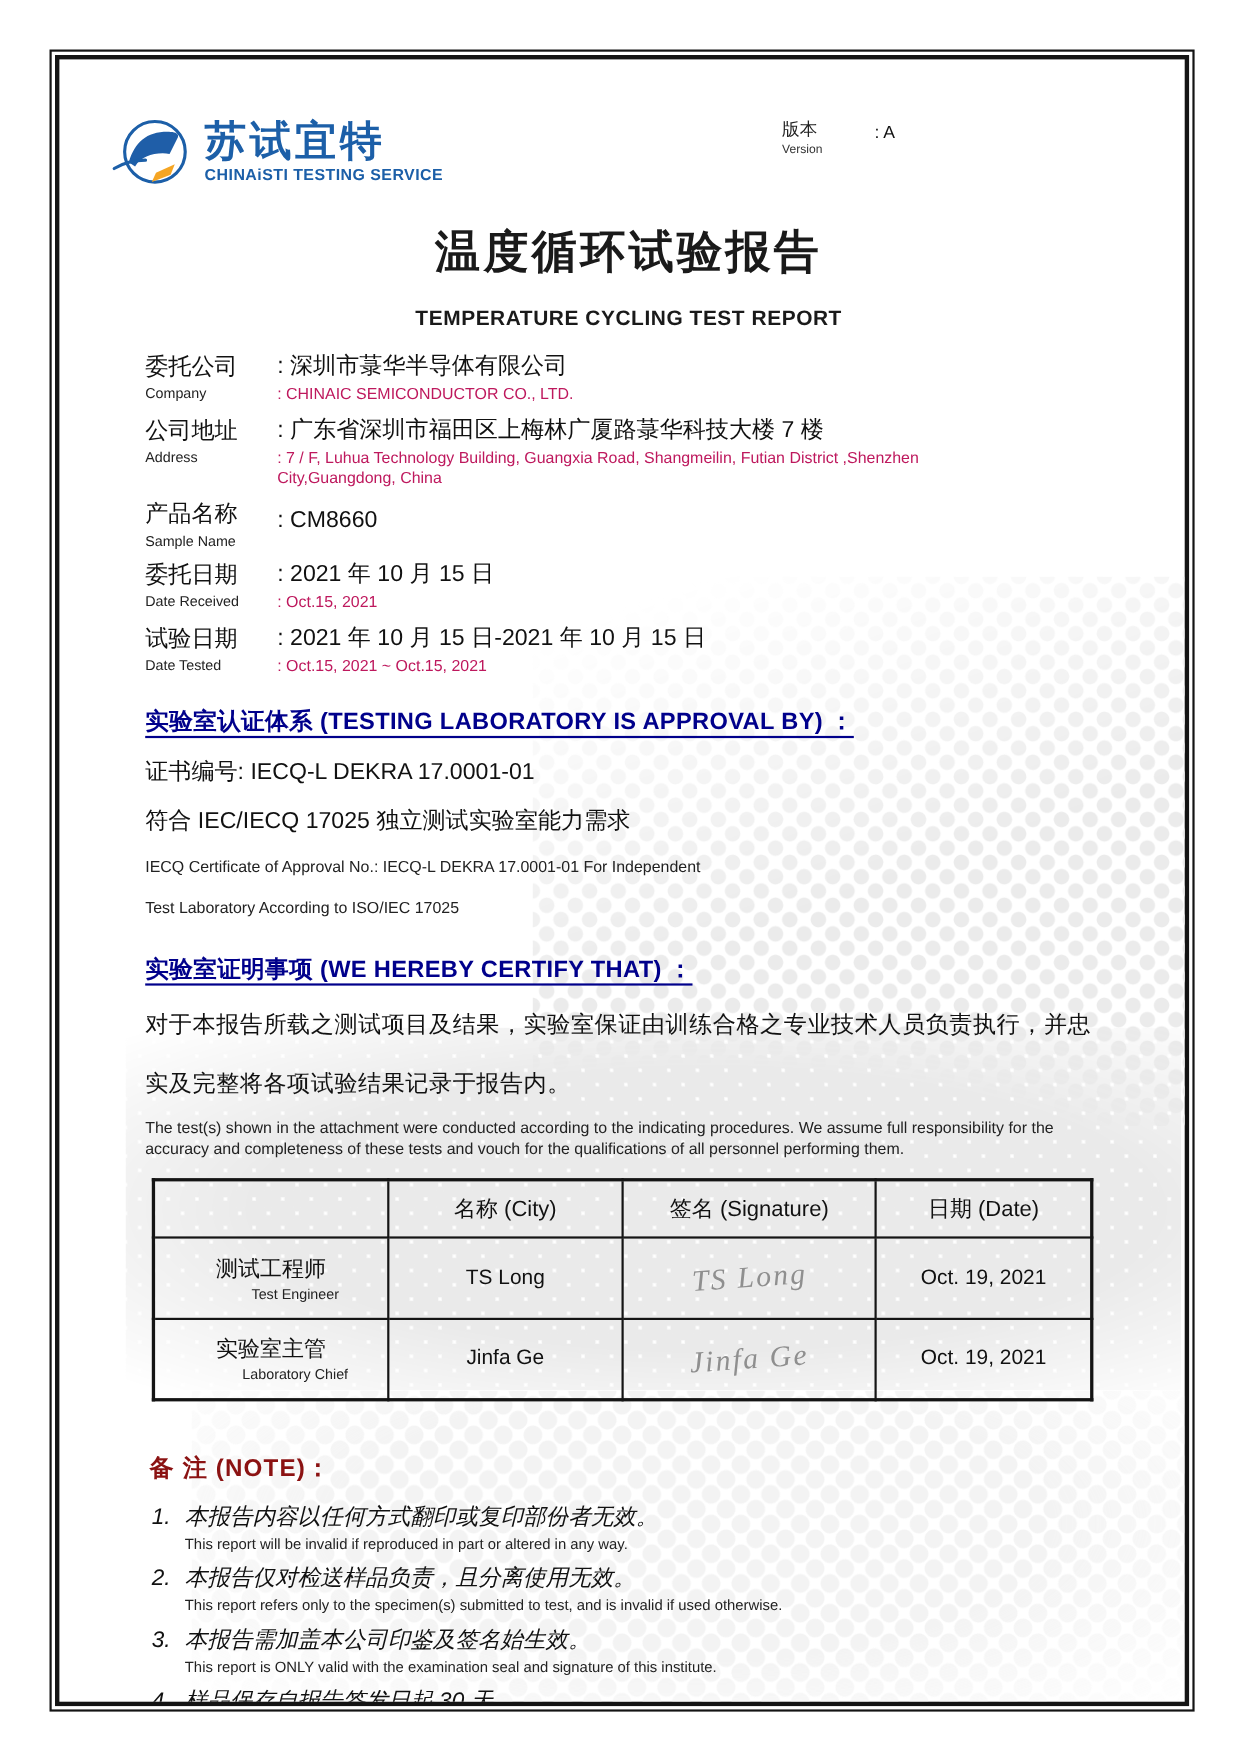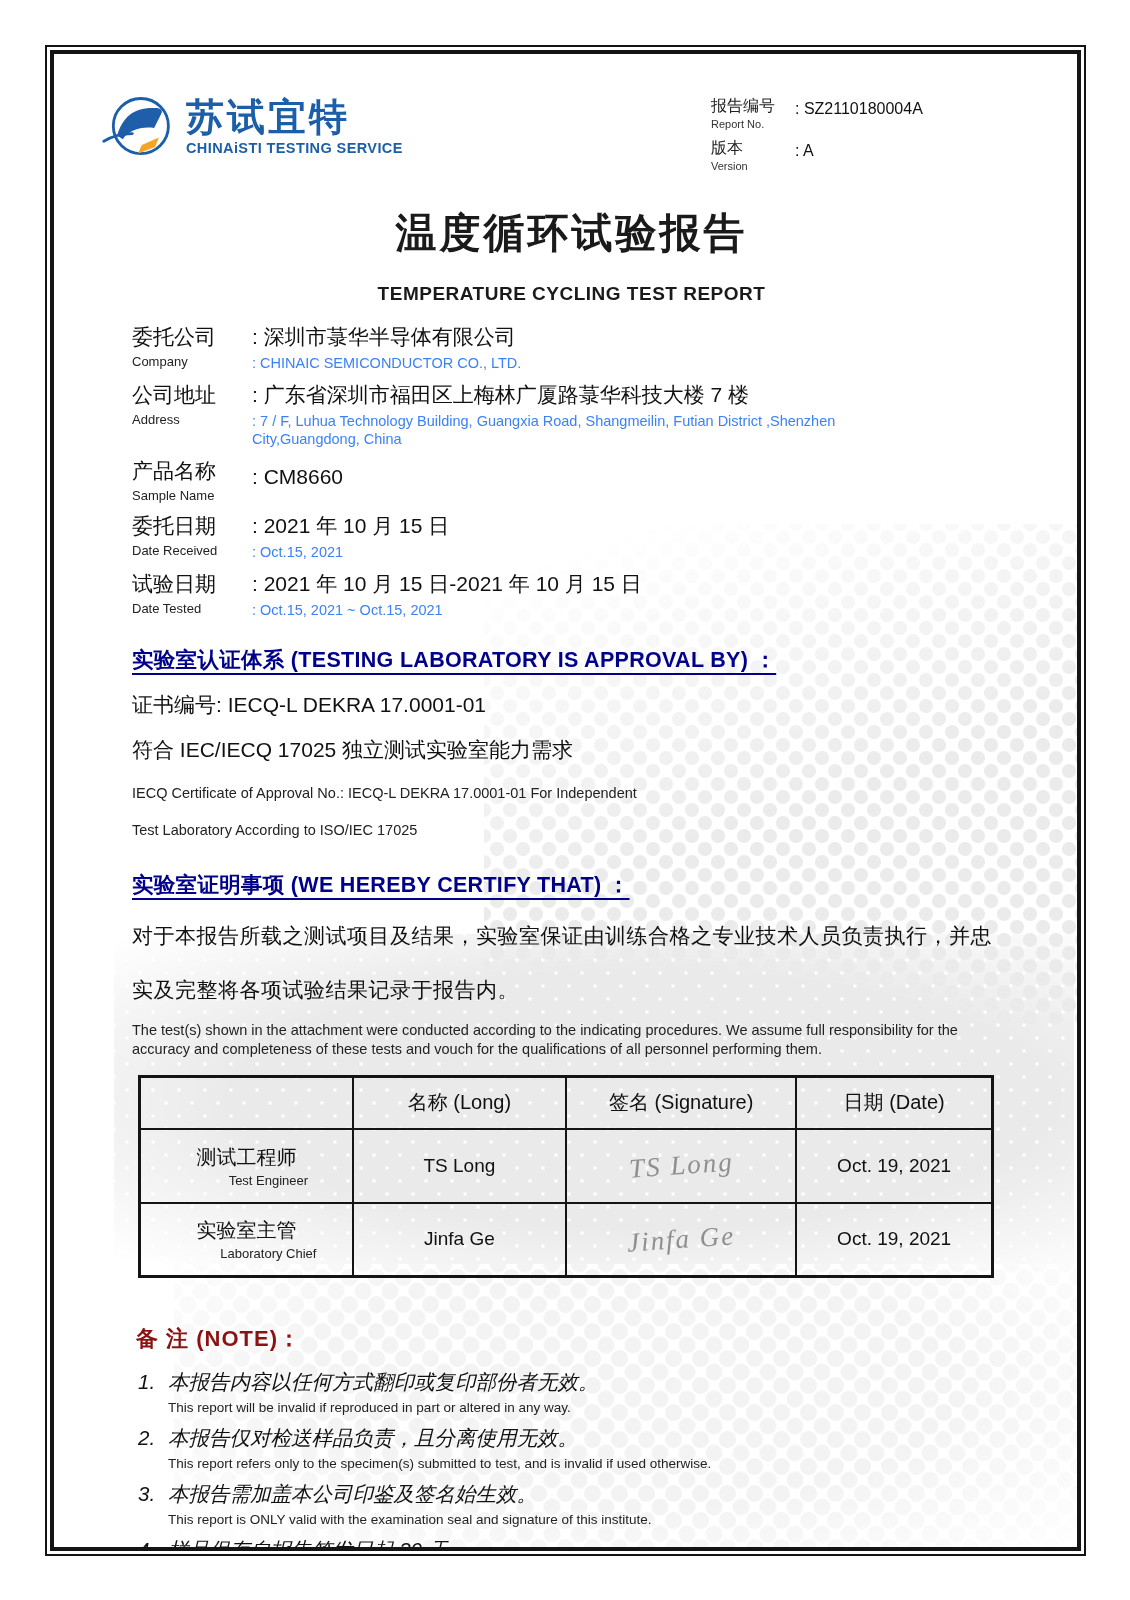--- a/index.html
+++ b/index.html
@@ -44,21 +44,21 @@
     left:120px; top:1210px; width:920px; height:300px; opacity:.6;
     background-image:
       radial-gradient(circle, #ececec 8px, transparent 9px),
       radial-gradient(circle, #ececec 8px, transparent 9px);
     background-size:27px 27px, 27px 27px;
     background-position:0 0, 13.5px 13.5px;
     -webkit-mask-image:radial-gradient(ellipse at 50% 40%, #000 50%, transparent 95%);
     mask-image:radial-gradient(ellipse at 50% 40%, #000 50%, transparent 95%);
   }
   
-  .content { position:relative; z-index:1; height:100%; padding:34px 66px 0 78px; }
+  .content { position:relative; z-index:1; height:100%; padding:46px 66px 0 78px; }
 
   .header-row { display:flex; align-items:flex-start; }
   .logo { display:flex; align-items:center; margin-left:-32px; }
   .logo-icon { width:76px; height:76px; }
   .logo-text { margin-left:10px; }
   .brand-cn { font-size:38px; font-weight:bold; color:#1c5fa8; letter-spacing:3px; line-height:42px; }
   .brand-en { font-size:14.5px; font-weight:bold; color:#1c5fa8; letter-spacing:.4px; margin-top:2px; }
 
   .report-meta { margin-left:auto; margin-top:8px; width:300px; }
   .meta-row { display:flex; margin-bottom:8px; }
@@ -70,21 +70,21 @@
   .title-cn { text-align:center; font-size:41px; font-weight:bold; letter-spacing:3px; margin-top:26px; }
   .title-en { text-align:center; font-size:19px; font-weight:bold; letter-spacing:.5px; margin-top:22px; }
 
   .fields { margin-top:18px; }
   .field-row { display:flex; margin-bottom:9px; }
   .f-label { width:120px; flex:none; }
   .f-label-cn { font-size:21px; color:#111; }
   .f-label-en { font-size:13px; color:#222; margin-top:3px; }
   .f-value { flex:1; }
   .f-value-cn { font-size:21px; color:#111; line-height:27px; }
-  .f-value-en { font-size:14.5px; color:#3b82f6; margin-top:4px; line-height:18px; }
+  .f-value-en { font-size:14.5px; color:#be185d; margin-top:4px; line-height:18px; }
 
   .sec-heading {
     font-size:21.5px; font-weight:bold; color:#00008b;
     text-decoration:underline; text-decoration-thickness:2px; text-underline-offset:6px;
     margin-top:26px; letter-spacing:.3px;
   }
   .line-cn-20 { font-size:21px; color:#111; margin-top:17px; }
   .line-en-14 { font-size:14.5px; color:#222; margin-top:21px; }
 
   .para-cn { font-size:21px; color:#111; line-height:54px; margin-top:10px; letter-spacing:.5px; }
@@ -137,27 +137,20 @@
             <path d="M4 56 C 14 50, 24 48, 34 48" fill="none" stroke="#1c5fa8" stroke-width="3" stroke-linecap="round"></path>
           </svg>
           <div class="logo-text">
             <div class="brand-cn">苏试宜特</div>
             <div class="brand-en">CHINAiSTI TESTING SERVICE</div>
           </div>
         </div>
         <div class="report-meta">
           <div class="meta-row">
             <div class="meta-labels">
-              <div class="meta-label-cn">报告编号</div>
-              <div class="meta-label-en">Report No.</div>
-            </div>
-            <div class="meta-value">: SZ2110180004A</div>
-          </div>
-          <div class="meta-row">
-            <div class="meta-labels">
               <div class="meta-label-cn">版本</div>
               <div class="meta-label-en">Version</div>
             </div>
             <div class="meta-value">: A</div>
           </div>
         </div>
       </div>
 
       <div class="title-cn">温度循环试验报告</div>
       <div class="title-en">TEMPERATURE CYCLING TEST REPORT</div>
@@ -227,21 +220,21 @@
       <div class="line-en-14">Test Laboratory According to ISO/IEC 17025</div>
 
       <div class="sec-heading" style="margin-top:32px;">实验室证明事项 (WE HEREBY CERTIFY THAT) ：</div>
       <p class="para-cn">对于本报告所载之测试项目及结果，实验室保证由训练合格之专业技术人员负责执行，并忠实及完整将各项试验结果记录于报告内。</p>
       <p class="para-en">The test(s) shown in the attachment were conducted according to the indicating procedures. We assume full responsibility for the accuracy and completeness of these tests and vouch for the qualifications of all personnel performing them.</p>
 
       <table class="sig-table">
         <tbody>
             <tr class="head-row">
           <td class="col1"></td>
-          <td class="col2">名称 (Long)</td>
+          <td class="col2">名称 (City)</td>
           <td class="col3">签名 (Signature)</td>
           <td class="col4">日期 (Date)</td>
         </tr>
         <tr class="data-row">
           <td>
             <div class="role-cn">测试工程师</div>
             <div class="role-en">Test Engineer</div>
           </td>
           <td class="cell-name">TS Long</td>
           <td><span class="sig">TS Long</span></td>

